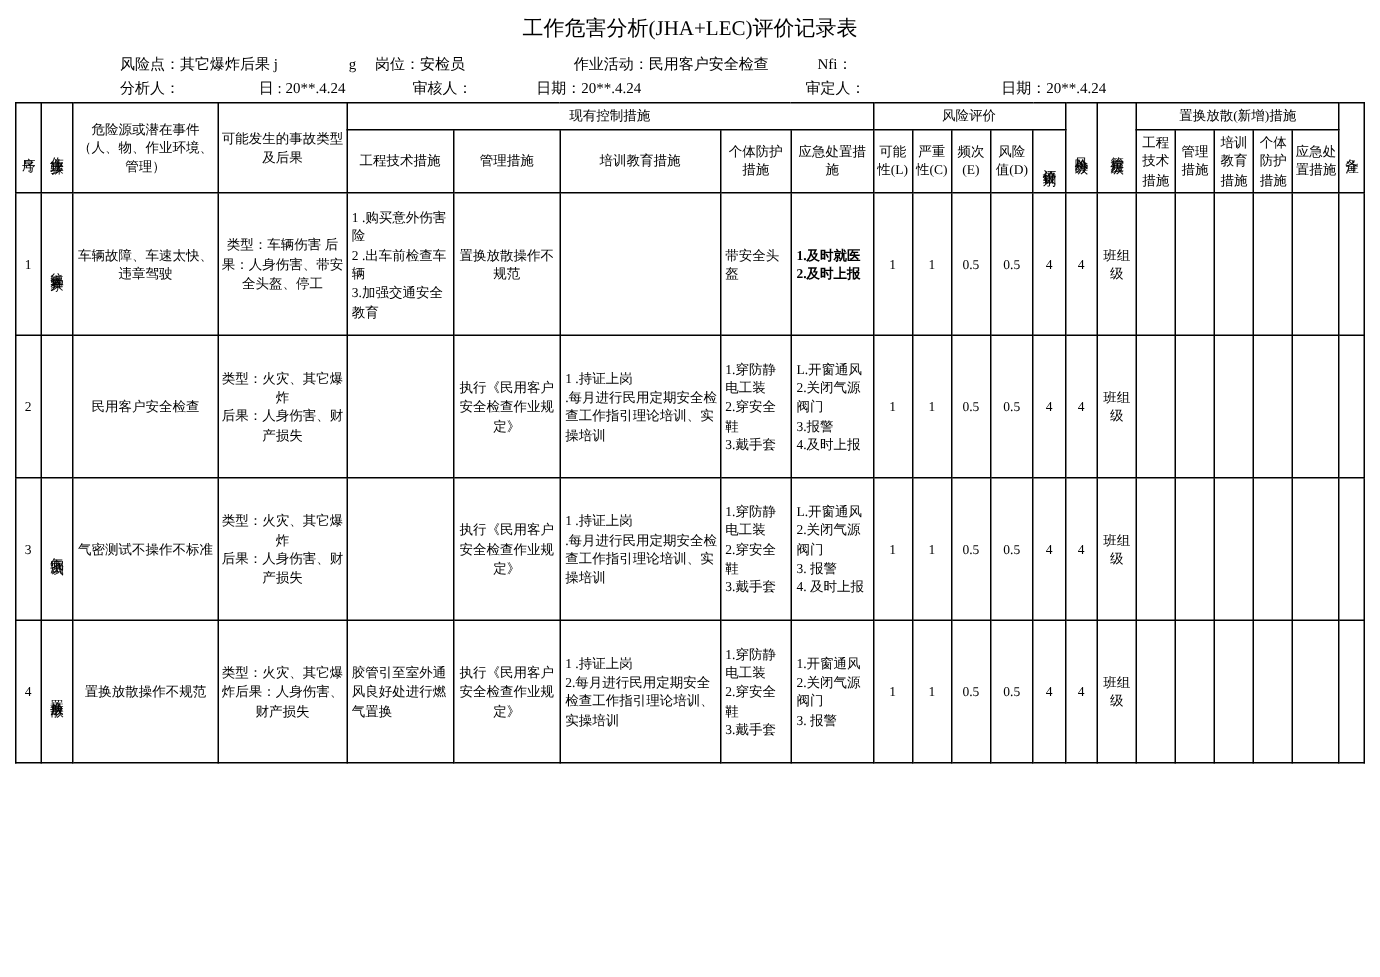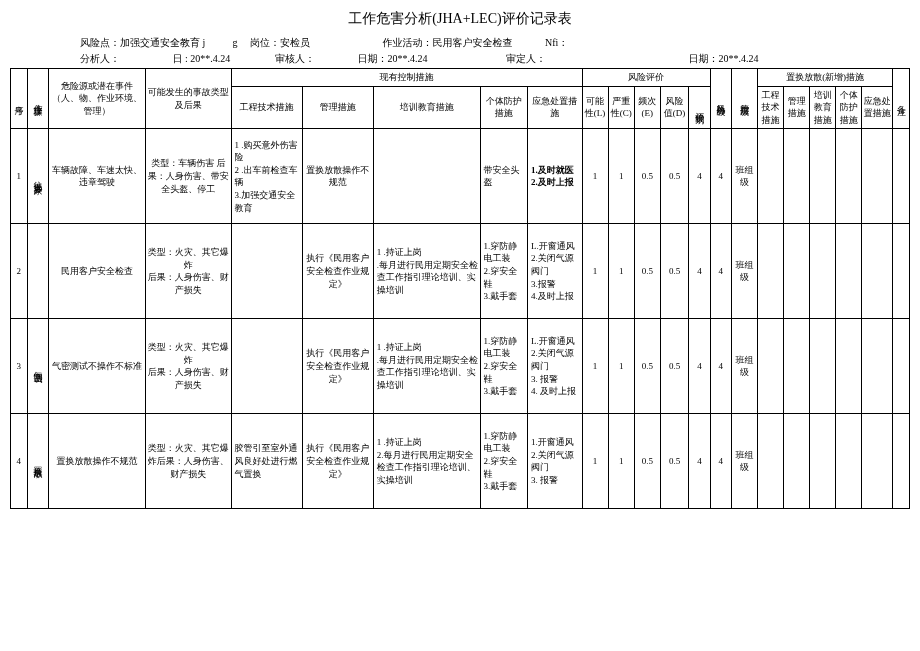--- a/index.html
+++ b/index.html
@@ -82,33 +82,33 @@
     }
     .left-align { text-align: left; padding-left: 3px; }
     .row-tall td { height: 95px; }
   </style>
 </head>
 <body>
 
 <div class="title">工作危害分析(JHA+LEC)评价记录表</div>
 
 <div class="header-info">
-  <span class="h-risk"><span>风险点：</span><span>加强交通安全教育 j</span></span>
+  <span class="h-risk"><span>风险点：</span><span>其它爆炸后果 j</span></span>
   <span>g</span>
   <span class="h-post"><span>岗位：</span><span>安检员</span></span>
   <span class="h-activity"><span>作业活动：</span><span>民用客户安全检查</span></span>
   <span class="h-nfi">Nfi：</span>
 </div>
 <div class="header-info">
   <span class="h-analyst">分析人：</span>
   <span class="h-date1"><span>日 :</span> <span>20**.4.24</span></span>
   <span class="h-auditor">审核人：</span>
   <span class="h-date2"><span>日期：</span><span>20**.4.24</span></span>
-  <span class="h-approver" style="margin-left:46px">审定人：</span>
-  <span class="h-date3" style="margin-left:110px"><span>日期：</span><span>20**.4.24</span></span>
+  <span class="h-approver" style="margin-left:77px">审定人：</span>
+  <span class="h-date3" style="margin-left:58px"><span>日期：</span><span>20**.4.24</span></span>
 </div>
 
 <table>
   <colgroup>
     <col class="col-seq">
       <col class="col-step">
       <col class="col-hazard">
       <col class="col-accident">
     <col class="col-eng">
       <col class="col-mgmt">

